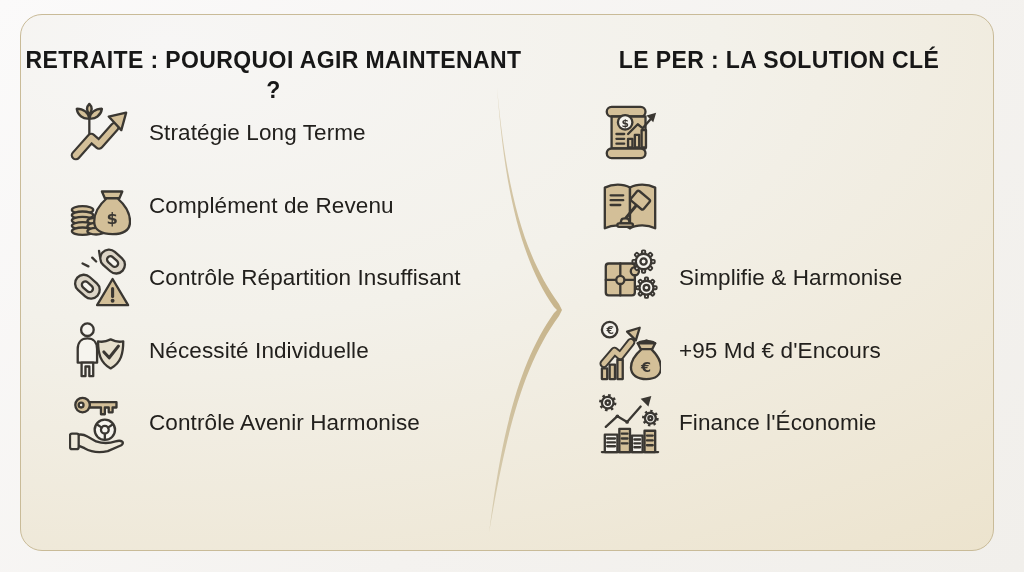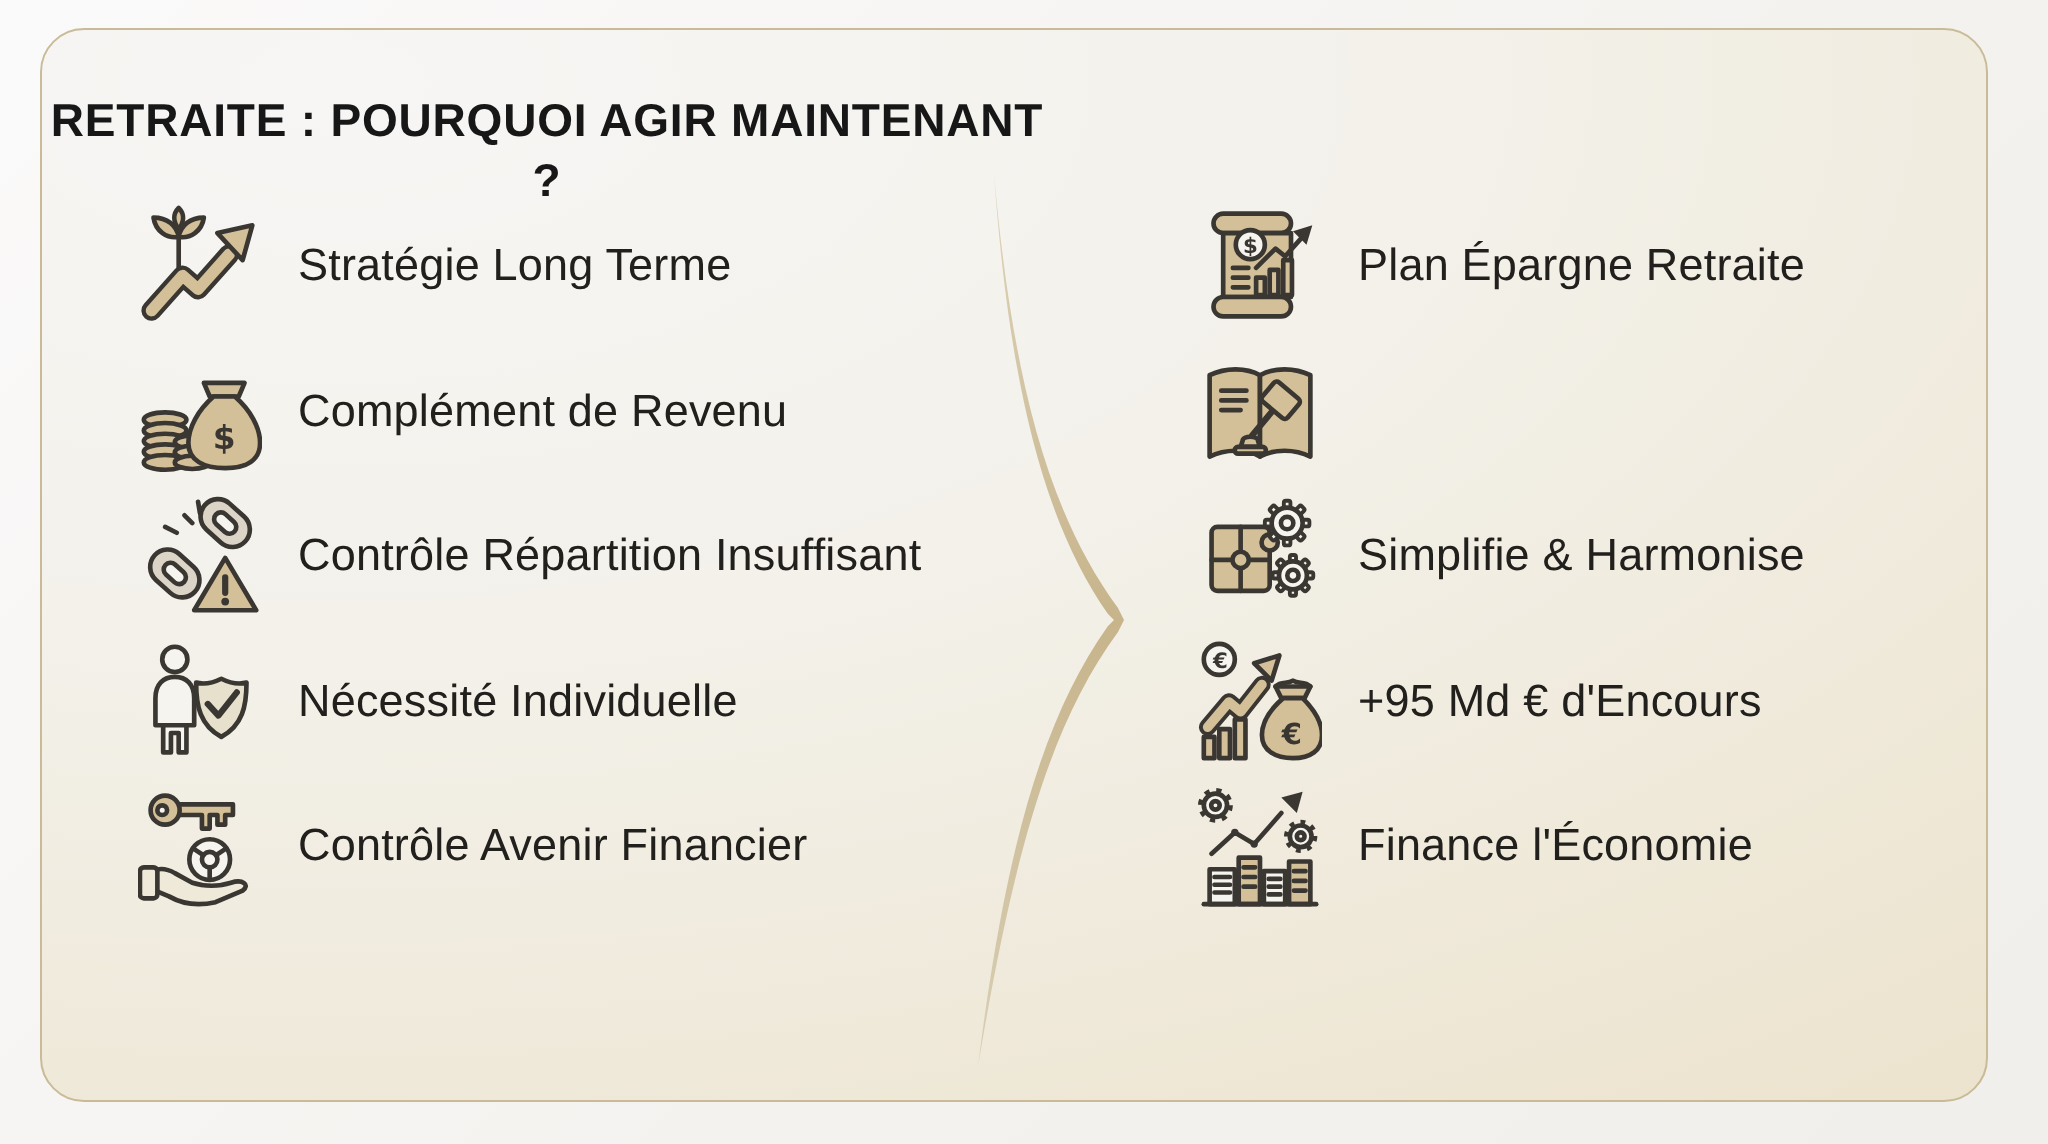--- a/index.html
+++ b/index.html
@@ -121,55 +121,55 @@
           <svg class="icon" viewBox="0 0 64 64">
             <path class="fl" d="M21 10.5 H49 V16 H45 V21 H41 V16 H37 V23 H33 V16 H21 Z"></path>
             <circle class="fl" cx="14" cy="13.5" r="7.5"></circle>
             <circle class="wh" cx="12.5" cy="13.5" r="2.5"></circle>
             <path class="wh2" d="M4 47 C9 43 14 43 19 46 L28 51 C34 53 42 53 48 51 C54 49 58 52 54 55 L40 61 C31 63 23 62 16 58 L4 53 Z"></path>
             <rect class="wh2" x="1" y="43" width="9" height="16" rx="2"></rect>
             <circle class="wh" cx="37" cy="39" r="10.5"></circle>
             <circle class="ln" cx="37" cy="39" r="4"></circle>
             <path class="ln" d="M37 43 V48 M33.8 36.8 L29 33.6 M40.2 36.8 L45 33.6"></path>
           </svg>
-          <span class="item-label">Contrôle Avenir Financier</span>
+          <span class="item-label">Contrôle Avenir Harmonise</span>
         </div>
 
       </div>
     </div>
 
     <svg class="divider" viewBox="0 0 102 446">
       <defs>
         <linearGradient id="dgrad" x1="0" y1="0" x2="0" y2="1">
           <stop offset="0" stop-color="#ded4bb"></stop>
           <stop offset="0.5" stop-color="#c7b48b"></stop>
           <stop offset="1" stop-color="#d9cfb4"></stop>
         </linearGradient>
       </defs>
       <path fill="url(#dgrad)" d="M26 0 C35 100 52 168 88 217 L91 223 L88 229 C52 278 35 346 18 446 C31 342 49 274 83 226 L86 223 L83 220 C49 172 33 98 26 0 Z"></path>
     </svg>
 
     <div class="col col-right">
+      <div class="panel-title">LE PER : LA SOLUTION CLÉ</div>
       <div class="rows">
 
         <div class="row">
           <svg class="icon" viewBox="0 0 64 64">
             <rect class="fl" x="8" y="5" width="40" height="10" rx="5"></rect>
             <path class="fl" d="M13 15 H48 V48 H13 Z"></path>
             <rect class="fl" x="8" y="48" width="40" height="10" rx="5"></rect>
             <circle class="wh" cx="27" cy="21" r="7.5"></circle>
             <text class="tx" x="27" y="25.5" font-size="11">$</text>
             <path class="ln" d="M18 33 H26 M18 38 H26 M18 43 H26"></path>
             <rect class="fl" x="30" y="38" width="4.5" height="9"></rect>
             <rect class="fl" x="37" y="34" width="4.5" height="13"></rect>
             <rect class="fl" x="44" y="29" width="4.5" height="18"></rect>
             <path class="ln" d="M30 33 L40 23 L45 27 L53 18"></path>
             <path class="dot" d="M49 14 L59 11 L56 21 Z"></path>
           </svg>
-          <span class="item-label">Plan Épargne Retraite</span>
         </div>
 
         <div class="row">
           <svg class="icon" viewBox="0 0 64 64">
             <path class="fl" d="M6 13 C14 9 25 9 32 13 V55 C25 51 14 51 6 55 Z"></path>
             <path class="fl" d="M58 13 C50 9 39 9 32 13 V55 C39 51 50 51 58 55 Z"></path>
             <path class="ln" d="M12 21 H25 M12 26 H25 M12 31 H22"></path>
             <path class="ln2" d="M38 32 L28 44"></path>
             <g transform="rotate(40 42 26)">
               <rect class="fl" x="34" y="19" width="17" height="13" rx="2"></rect>

